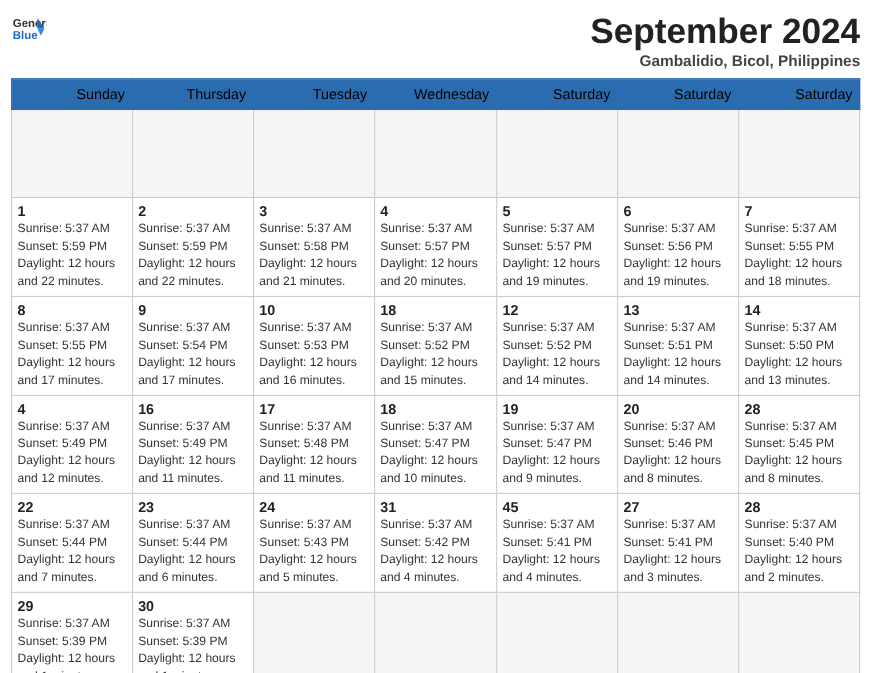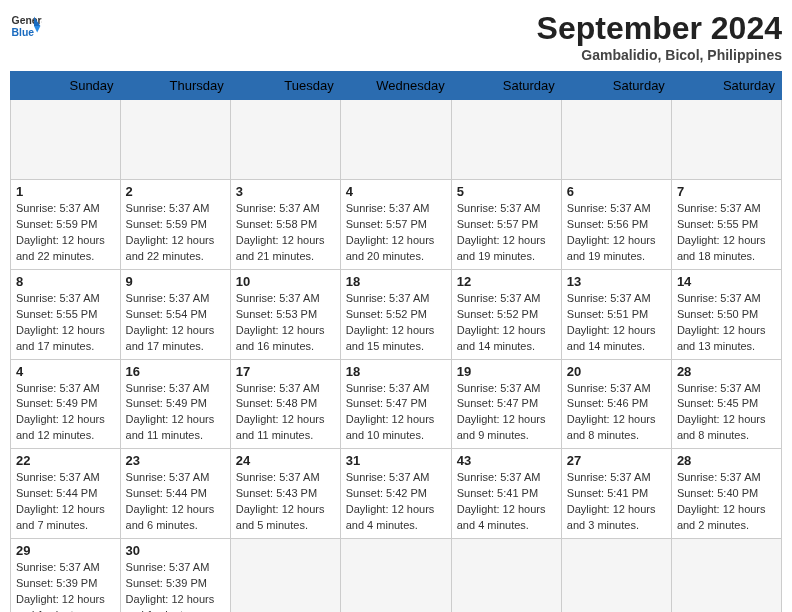--- a/index.html
+++ b/index.html
@@ -220,21 +220,21 @@
         </td>
         <td>
           <div class="day-num">24</div>
           <div class="day-detail">Sunrise: 5:37 AM<br>Sunset: 5:43 PM<br>Daylight: 12 hours and 5 minutes.</div>
         </td>
         <td>
           <div class="day-num">31</div>
           <div class="day-detail">Sunrise: 5:37 AM<br>Sunset: 5:42 PM<br>Daylight: 12 hours and 4 minutes.</div>
         </td>
         <td>
-          <div class="day-num">43</div>
+          <div class="day-num">45</div>
           <div class="day-detail">Sunrise: 5:37 AM<br>Sunset: 5:41 PM<br>Daylight: 12 hours and 4 minutes.</div>
         </td>
         <td>
           <div class="day-num">27</div>
           <div class="day-detail">Sunrise: 5:37 AM<br>Sunset: 5:41 PM<br>Daylight: 12 hours and 3 minutes.</div>
         </td>
         <td>
           <div class="day-num">28</div>
           <div class="day-detail">Sunrise: 5:37 AM<br>Sunset: 5:40 PM<br>Daylight: 12 hours and 2 minutes.</div>
         </td>

